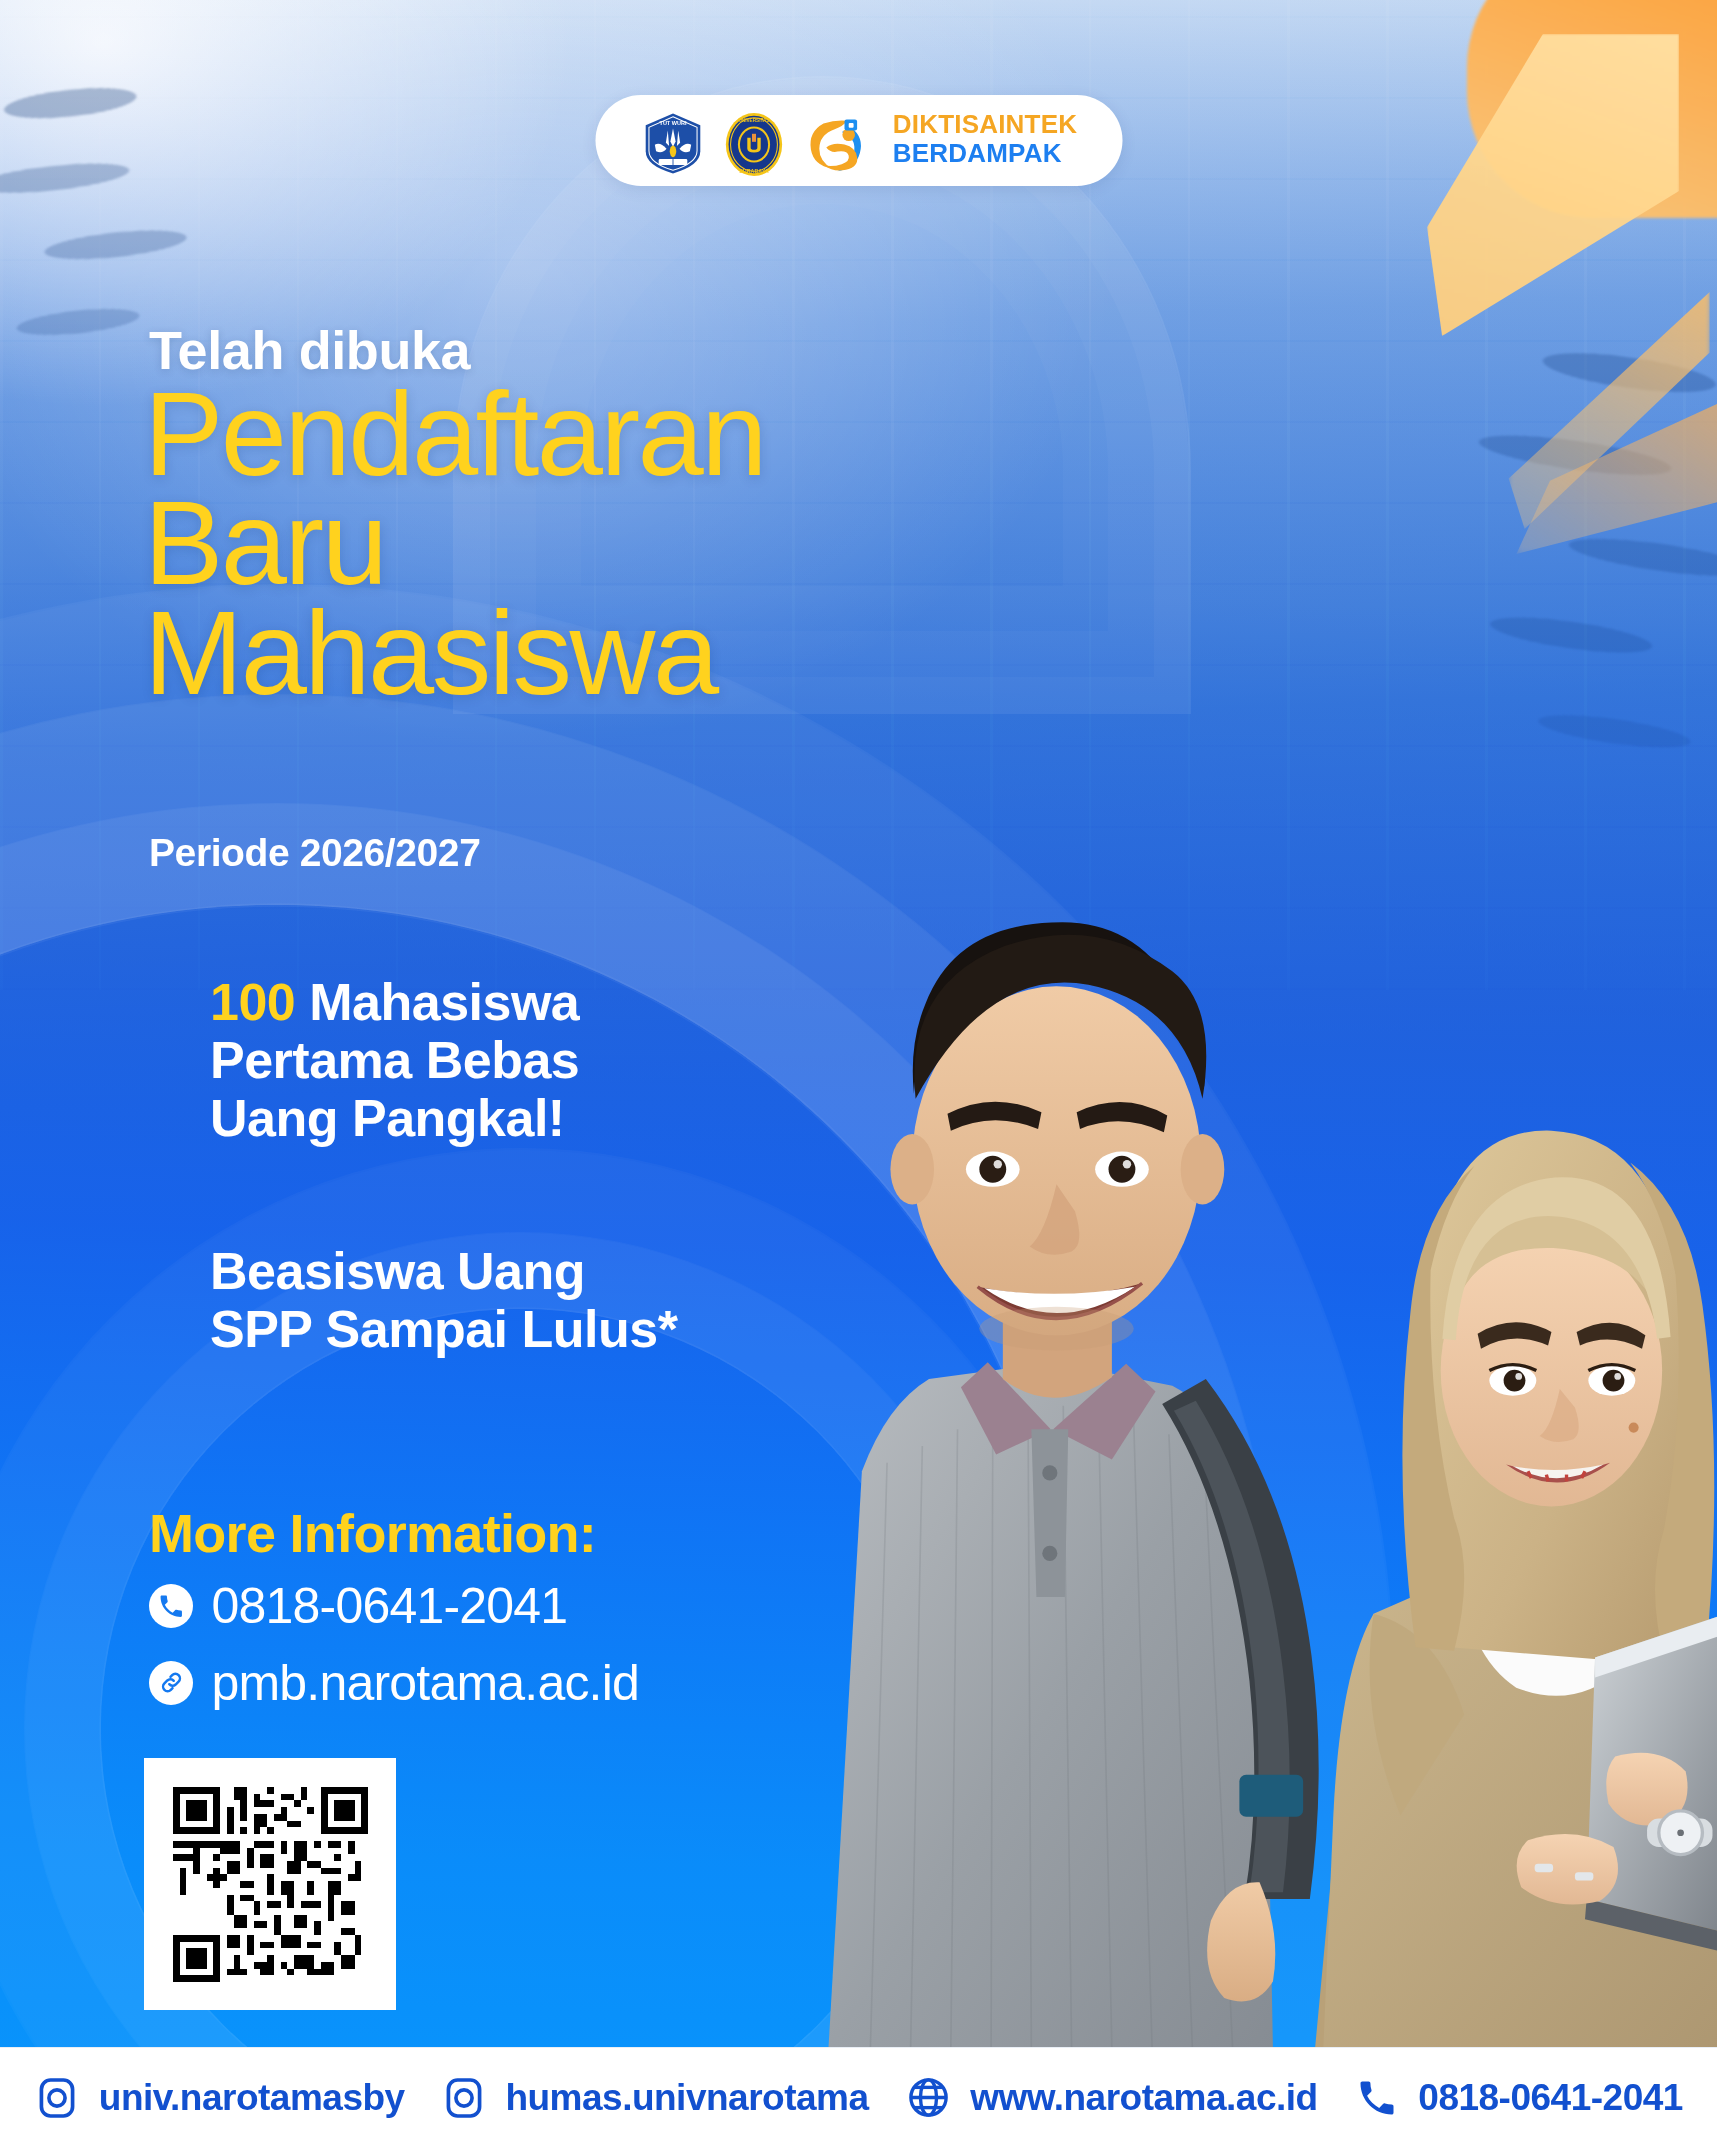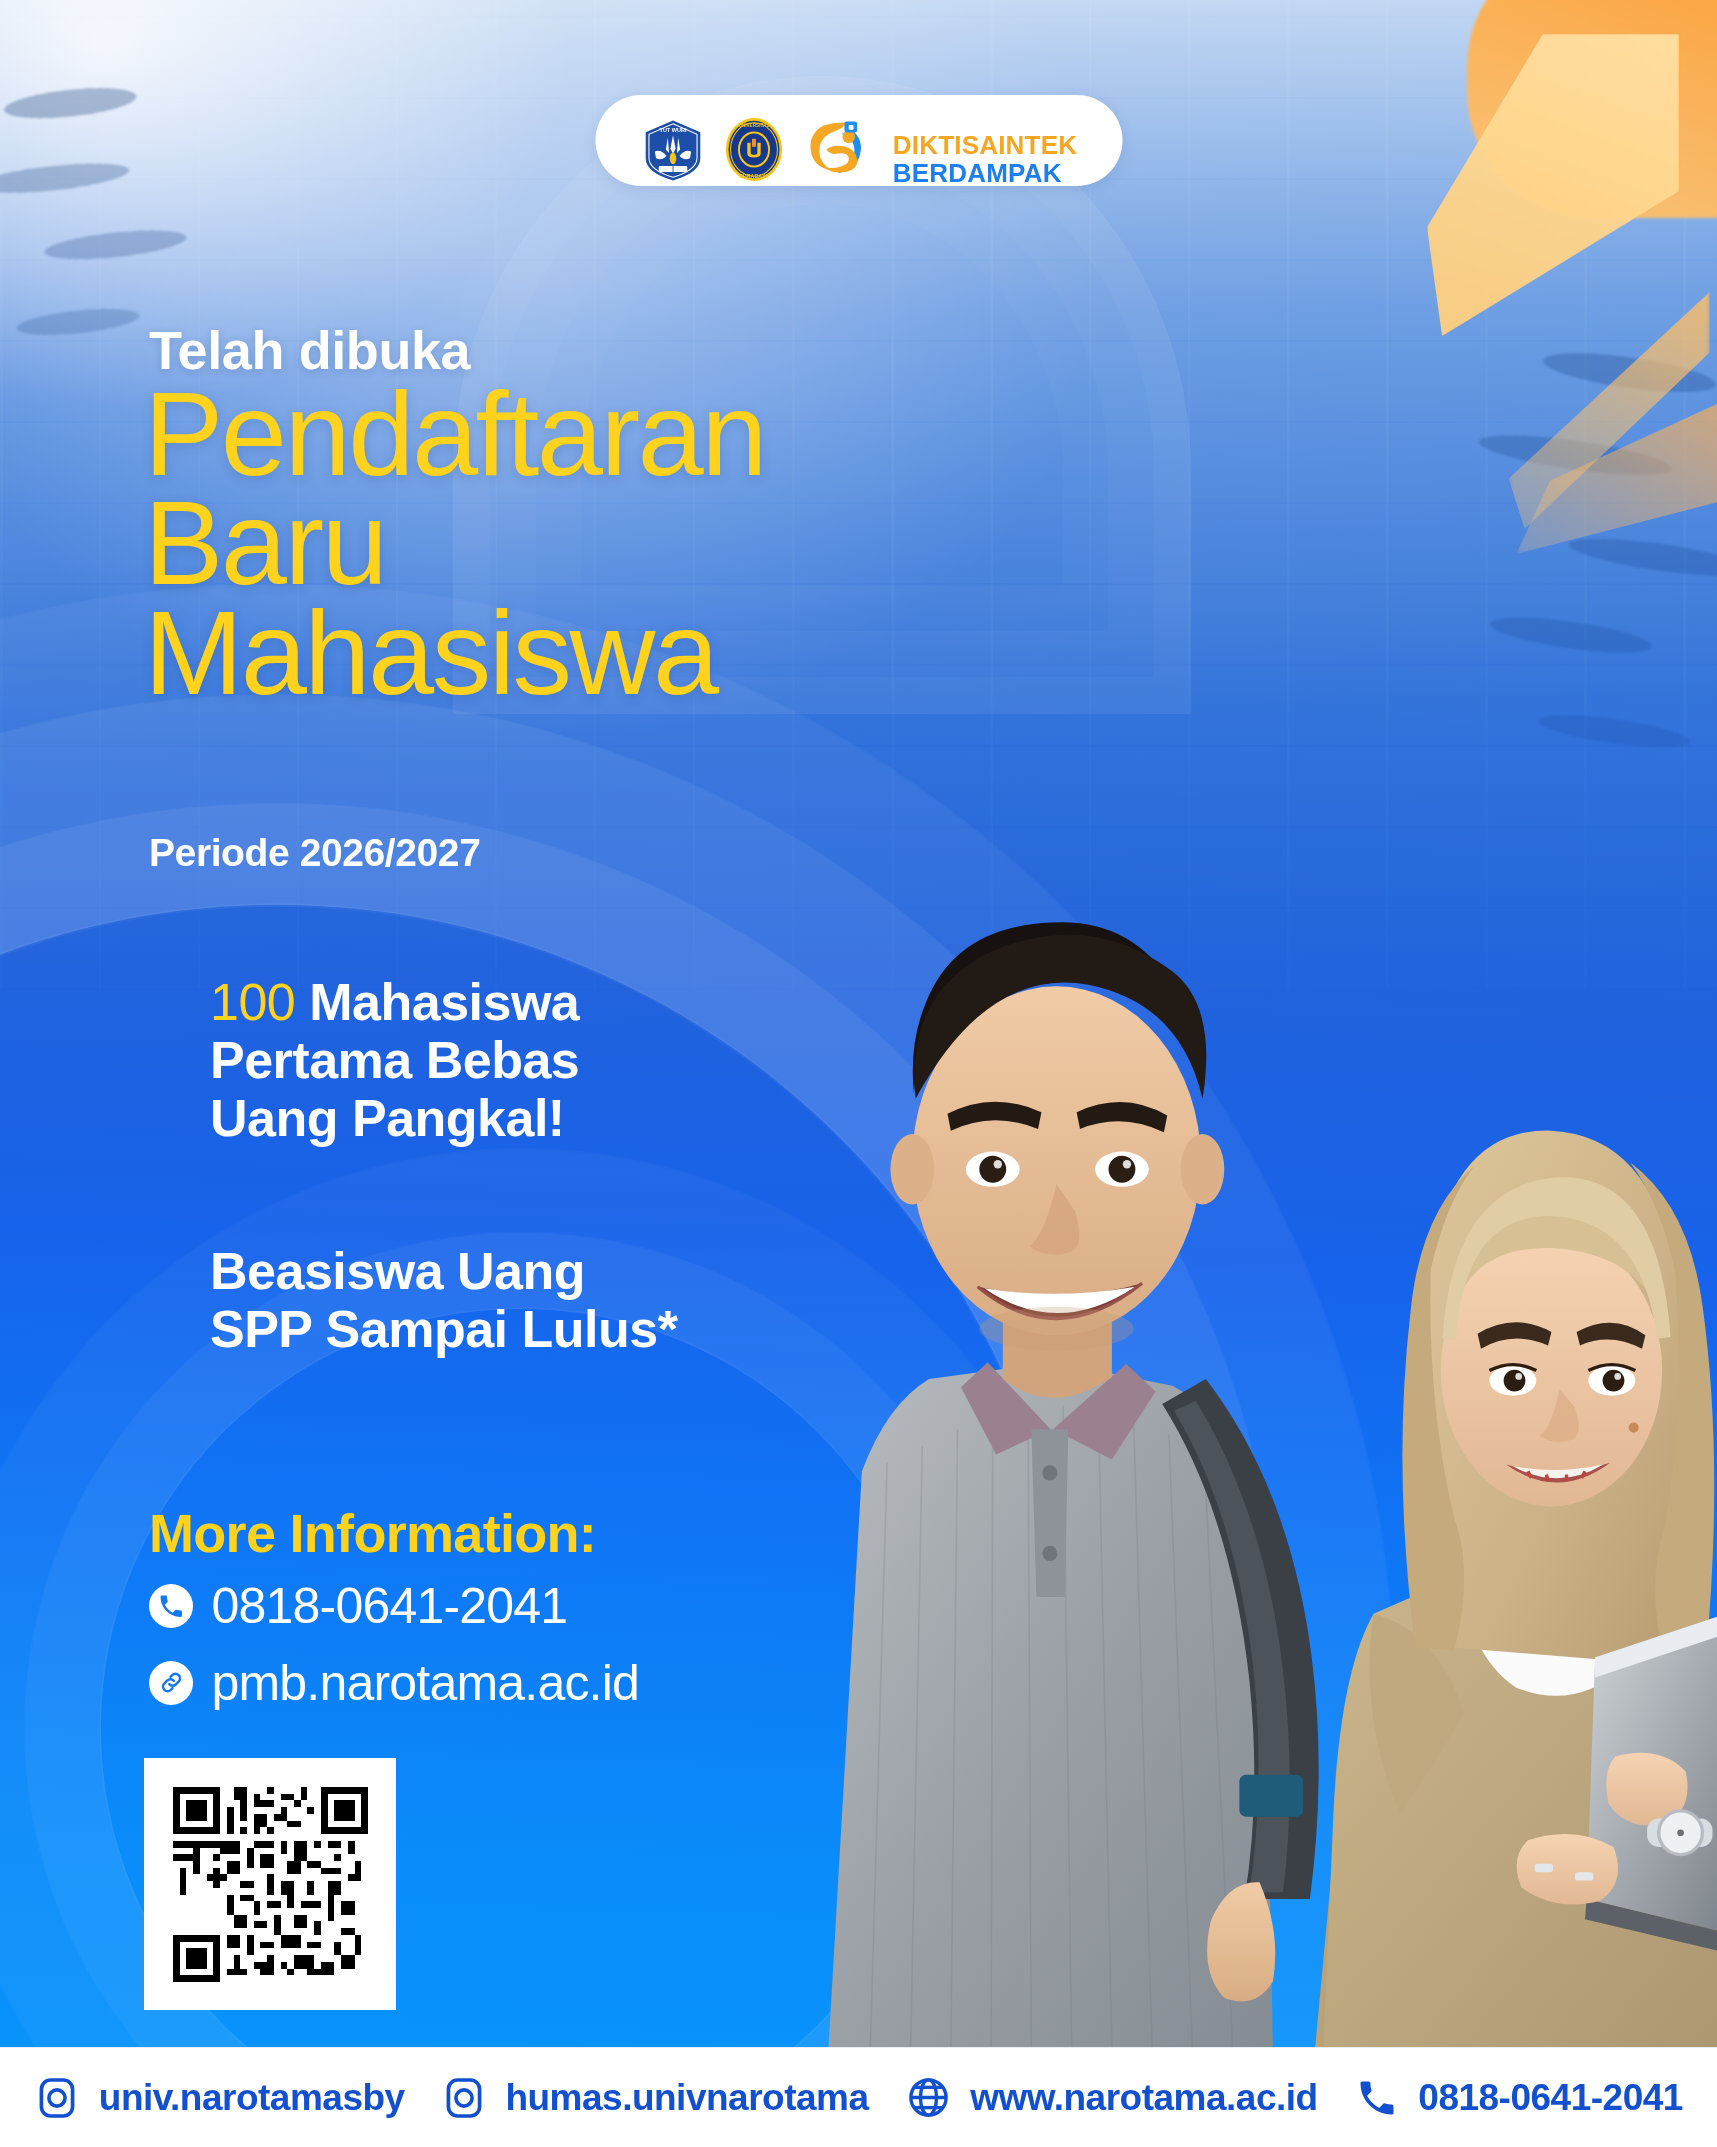--- a/index.html
+++ b/index.html
@@ -136,22 +136,22 @@
     background:linear-gradient(215deg,rgba(255,175,80,.75),rgba(255,205,140,.25));
     clip-path:polygon(100% 20%, 100% 72%, 0 100%, 16% 62%);
     filter:blur(3.4px);
   }
 
   
   .logo-pill{
     position:absolute; top:95px; left:50%; transform:translateX(-50%);
     width:527px; height:91px;
     background:#ffffff; border-radius:47px;
-    display:flex; align-items:flex-end; justify-content:center; gap:15px;
-    padding:0 25px;
+    display:flex; align-items:flex-start; justify-content:center; gap:15px;
+    padding:16px 25px;
     box-shadow:0 3.4px 15px rgba(0,40,110,.10);
     z-index:40;
   }
   .logo-pill .lg{ display:block; }
 
   .dikti-txt{ display:flex; flex-direction:column; line-height:1; margin-left:5px; }
   .dikti-txt .t1{ color:#f5a623; font-weight:800; font-size:26px; letter-spacing:0.2px; }
   .dikti-txt .t2{ color:#1d7ff0; font-weight:800; font-size:26px; letter-spacing:0.2px; margin-top:2.5px; }
 
   
@@ -174,21 +174,21 @@
   .period{
     position:absolute; left:149px; top:831px;
     color:#ffffff; font-size:39px; font-weight:600; letter-spacing:-0.4px;
   }
 
   .offer{
     position:absolute; left:210px; top:973px;
     color:#ffffff; font-size:52px; font-weight:600; line-height:1.12;
     letter-spacing:-0.5px;
   }
-  .offer .hl{ color:#FFD21E; font-weight:400; }
+  .offer .hl{ color:#FFD21E; font-weight:700; }
 
   .scholar{
     position:absolute; left:210px; top:1242px;
     color:#ffffff; font-size:52px; font-weight:600; line-height:1.12;
     letter-spacing:-0.5px;
   }
 
   .more-title{
     position:absolute; left:149px; top:1502px;
     color:#FFD21E; font-size:54px; font-weight:700; letter-spacing:-0.7px;

